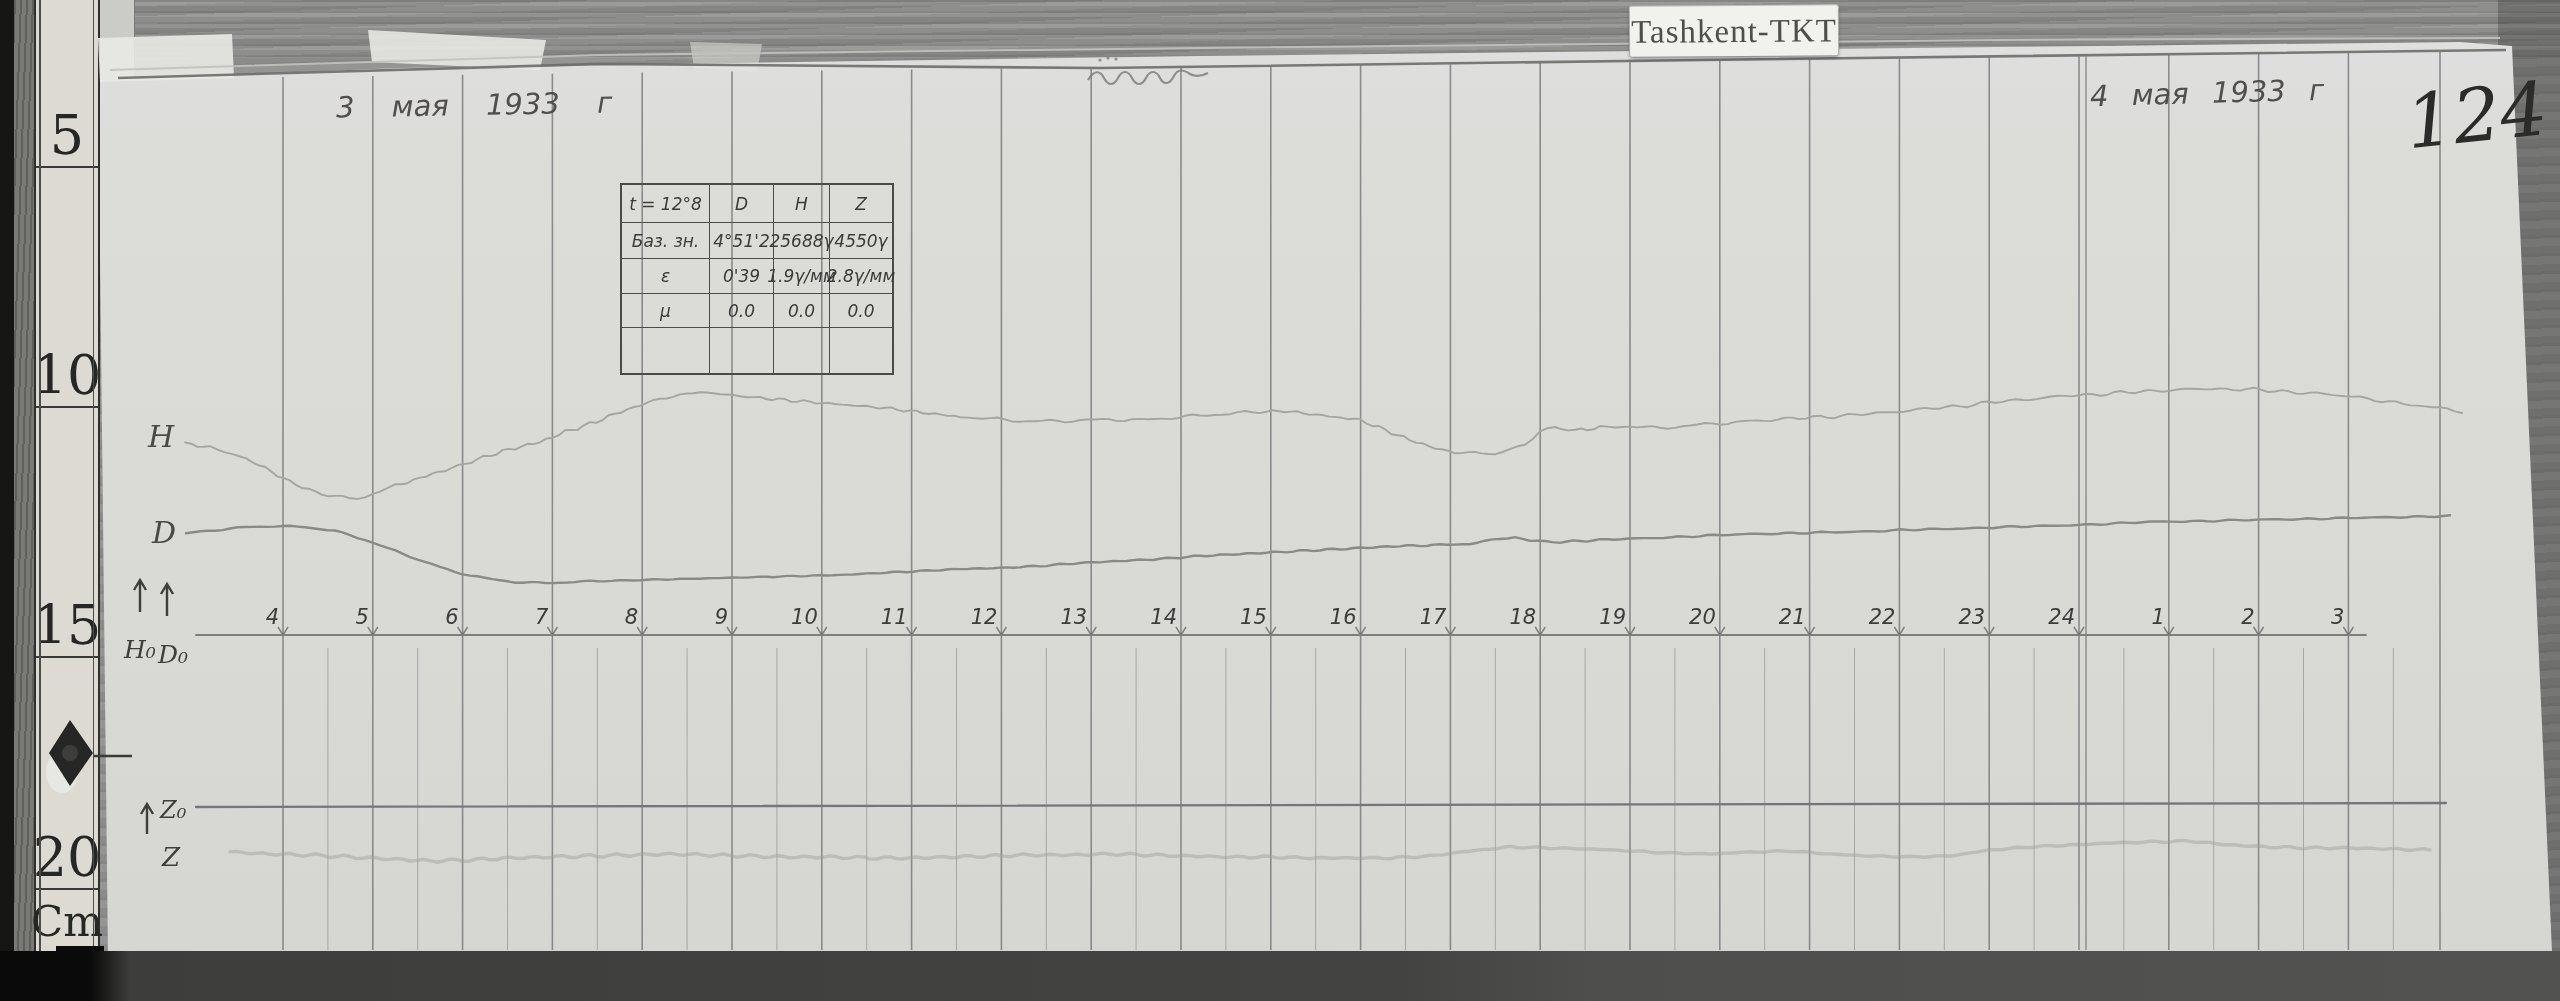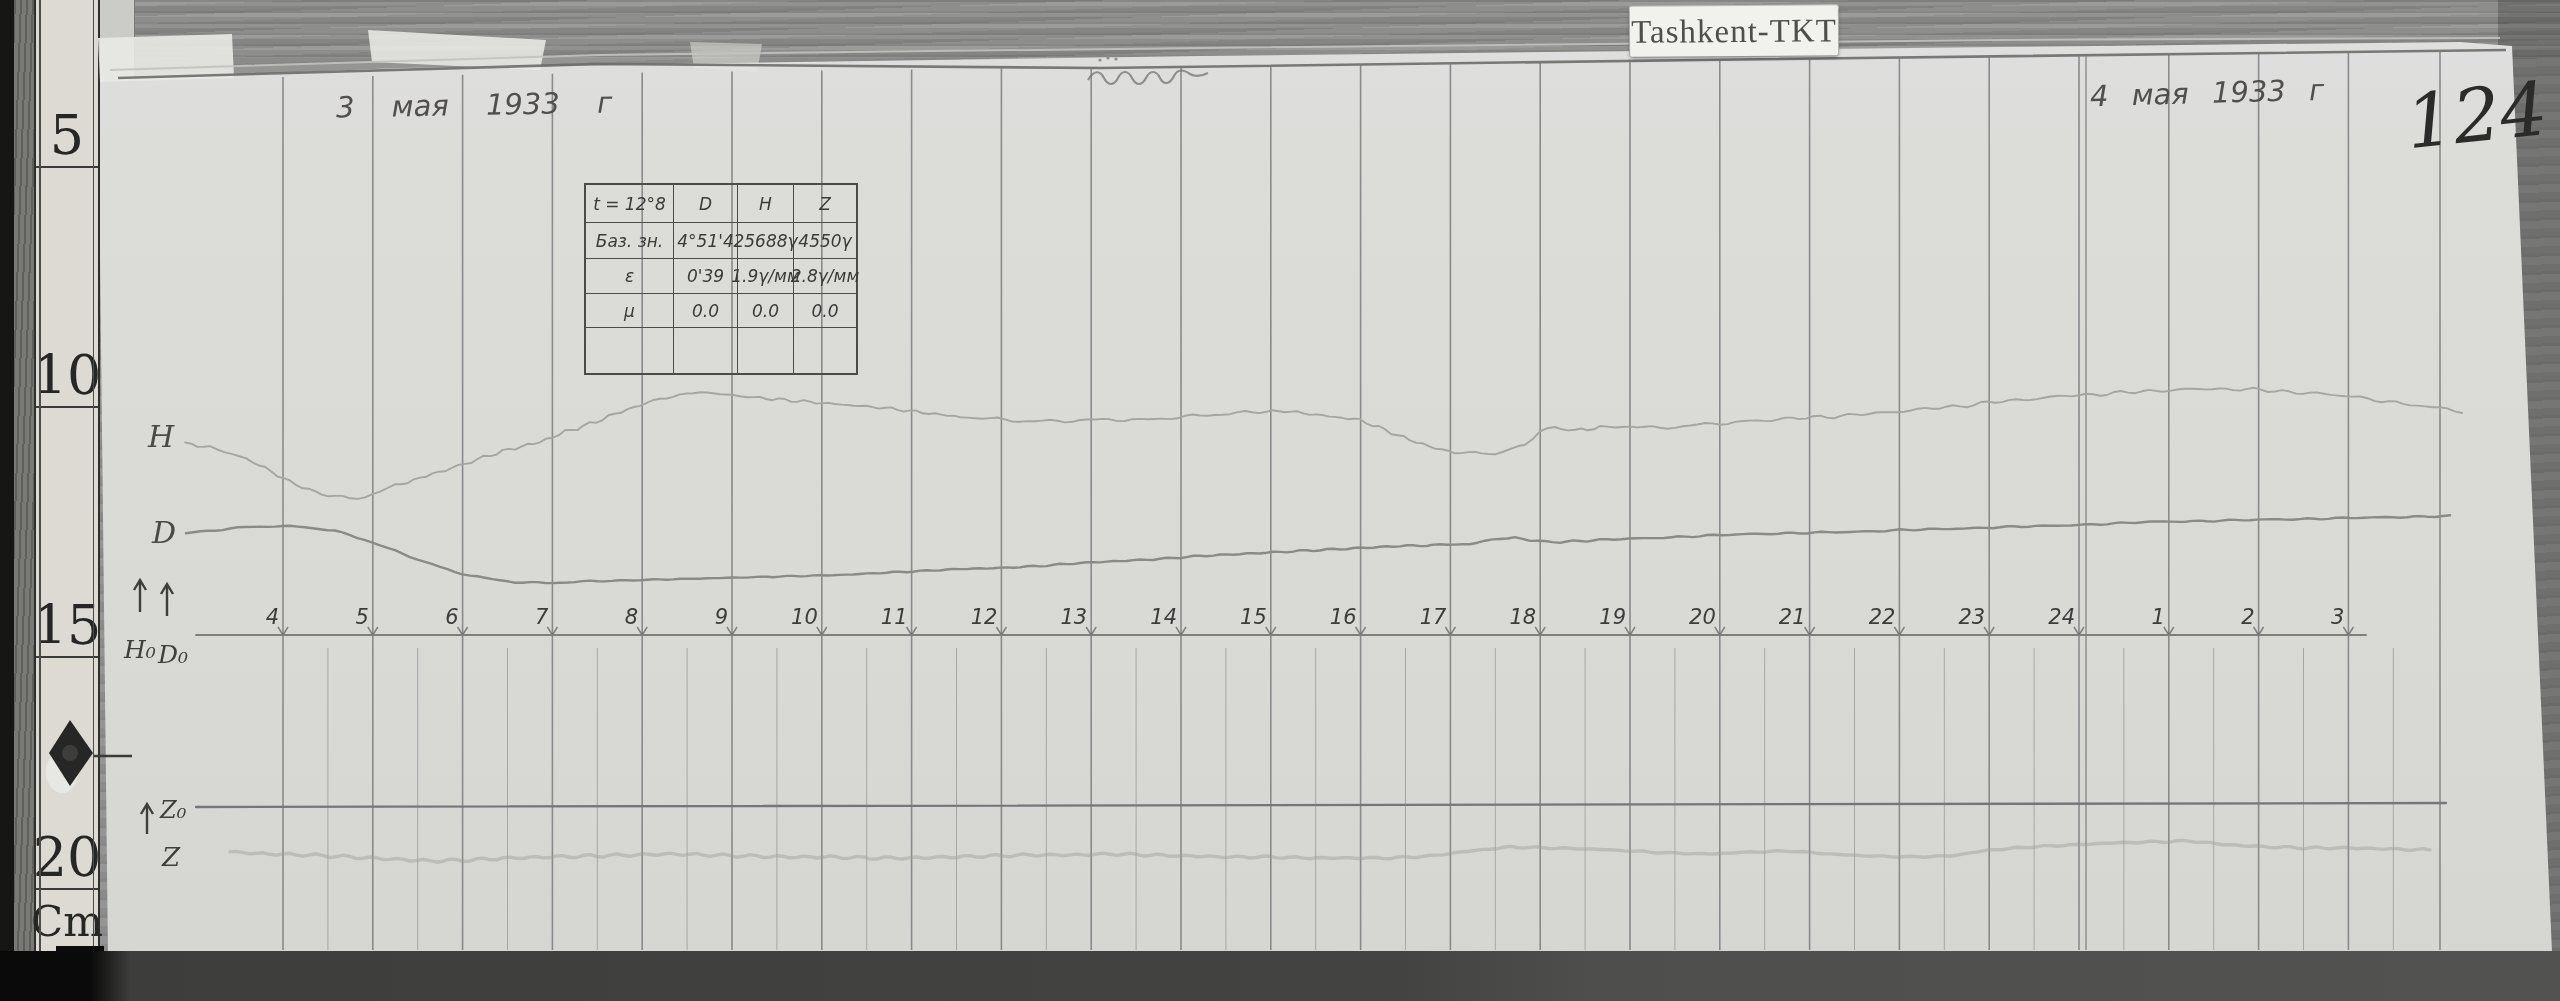--- a/index.html
+++ b/index.html
@@ -29,21 +29,21 @@
   .ruler-cell{display:flex;align-items:flex-end;justify-content:center;border-bottom:2px solid #3a3a38;box-sizing:border-box;
     font-family:"DejaVu Serif", serif;color:#262624;}
   .ruler-num{font-size:54px;line-height:1;padding-bottom:3px;}
   .ruler-cm{font-size:42px;line-height:1;padding-bottom:8px;}
   #blk-piece{left:56px;top:946px;width:48px;height:55px;background:#0c0c0a;}
   #lt-piece{left:104px;top:956px;width:76px;height:45px;background:#979794;}
   #bottom-band{left:0;top:951px;width:2560px;height:50px;
     background:linear-gradient(90deg,#0a0a0a 0,#0a0a0a 90px,#3d3d3b 130px,#434341 1400px,#4e4e4c 1600px,#525250 100%);}
   #overlay{left:0;top:0;}
   
-  #obs-table{left:584px;top:183px;display:grid;
+  #obs-table{left:620px;top:183px;display:grid;
     grid-template-columns:88px 64px 56px 62px;
     grid-template-rows:38px 36px 35px 34px 45px;
     border:2.5px solid #4b4b49;}
   #obs-table .cell{border-right:1.5px solid #4b4b49;border-bottom:1.5px solid #4b4b49;
     display:flex;align-items:center;justify-content:center;
     font-style:italic;font-size:17px;color:#3b3b39;white-space:nowrap;overflow:visible;}
   #obs-table .cell:nth-child(4n){border-right:none;}
   #obs-table .cell:nth-last-child(-n+4){border-bottom:none;}
   
   #station-label{left:1630px;top:6px;width:208px;height:50px;background:#f1f1ee;border-radius:2px;
@@ -230,21 +230,21 @@
         <path d="M185.0,442.4 L191.3,443.7 L197.5,446.9 L203.8,446.7 L210.0,446.1 L217.5,449.7 L225.0,452.4 L232.5,454.2 L240.0,456.5 L246.3,458.4 L252.5,462.4 L258.8,465.5 L265.0,466.8 L271.3,471.4 L277.5,476.6 L283.8,478.1 L290.0,480.4 L296.3,485.2 L302.5,488.3 L308.8,488.7 L315.0,491.2 L321.7,494.6 L328.3,496.3 L335.0,495.9 L342.5,495.9 L350.0,498.3 L357.5,498.9 L365.0,497.4 L372.5,494.1 L380.0,491.6 L387.5,488.0 L395.0,484.3 L401.3,484.3 L407.5,483.2 L413.8,479.3 L420.0,477.6 L426.3,476.7 L432.5,473.4 L438.8,471.7 L445.0,471.3 L451.7,468.0 L458.3,464.9 L465.0,463.9 L471.3,463.0 L477.5,459.0 L483.8,455.7 L490.0,456.1 L496.3,454.7 L502.5,449.9 L508.8,448.9 L515.0,449.6 L521.3,446.6 L527.5,443.8 L533.8,444.1 L540.0,442.3 L546.3,438.6 L552.5,437.8 L558.8,435.2 L565.0,430.3 L571.3,429.9 L577.5,430.1 L583.8,425.3 L590.0,422.1 L596.3,422.8 L602.5,420.2 L608.8,415.0 L615.0,413.7 L621.3,412.8 L627.5,409.1 L633.8,407.0 L640.0,405.9 L646.7,402.9 L653.3,400.0 L660.0,398.8 L666.7,398.5 L673.3,396.8 L680.0,394.4 L686.7,393.5 L693.3,393.3 L700.0,392.3 L706.7,392.5 L713.3,393.3 L720.0,394.2 L726.7,394.5 L733.3,395.0 L740.0,396.3 L746.7,397.3 L753.3,397.1 L760.0,397.0 L766.3,399.0 L772.5,400.2 L778.8,398.4 L785.0,399.0 L791.3,401.9 L797.5,401.7 L803.8,400.1 L810.0,401.6 L816.3,403.6 L822.5,403.1 L828.8,402.9 L835.0,404.0 L841.3,404.6 L847.5,405.0 L853.8,405.8 L860.0,406.0 L866.3,405.8 L872.5,407.1 L878.8,408.6 L885.0,407.8 L891.3,407.4 L897.5,409.9 L903.8,411.6 L910.0,410.4 L916.3,410.6 L922.5,413.3 L928.8,414.0 L935.0,413.3 L941.3,414.6 L947.5,415.9 L953.8,415.7 L960.0,417.2 L967.5,417.6 L975.0,418.2 L982.5,418.8 L990.0,418.1 L997.5,417.5 L1005.0,419.3 L1012.5,421.6 L1020.0,421.8 L1027.5,421.1 L1035.0,421.2 L1042.5,420.6 L1050.0,419.8 L1057.5,420.7 L1065.0,422.4 L1072.5,421.8 L1080.0,420.0 L1087.5,419.5 L1095.0,419.5 L1102.5,418.9 L1110.0,419.3 L1117.5,421.1 L1125.0,421.0 L1132.5,419.2 L1140.0,418.9 L1147.5,419.3 L1155.0,419.0 L1162.5,418.6 L1170.0,419.1 L1177.5,418.3 L1185.0,415.8 L1192.5,414.5 L1200.0,415.5 L1207.5,415.8 L1215.0,415.0 L1222.5,414.7 L1230.0,414.2 L1237.5,412.1 L1245.0,411.0 L1252.5,412.2 L1260.0,413.1 L1266.3,411.8 L1272.5,410.2 L1278.8,411.3 L1285.0,412.3 L1291.3,411.6 L1297.5,411.3 L1303.8,413.5 L1310.0,414.9 L1316.3,414.4 L1322.5,415.0 L1328.8,416.6 L1335.0,416.9 L1341.3,417.7 L1347.5,419.2 L1353.8,418.8 L1360.0,418.9 L1366.3,423.5 L1372.5,426.2 L1378.8,426.0 L1385.0,429.2 L1391.3,434.3 L1397.5,435.2 L1403.8,436.0 L1410.0,440.4 L1416.3,442.9 L1422.5,443.2 L1428.8,446.1 L1435.0,448.7 L1441.7,449.2 L1448.3,450.7 L1455.0,453.3 L1461.7,453.1 L1468.3,452.1 L1475.0,451.9 L1481.7,453.4 L1488.3,454.0 L1495.0,454.3 L1502.5,452.0 L1510.0,449.1 L1517.5,446.3 L1525.0,444.8 L1532.5,439.3 L1540.0,431.4 L1547.5,428.2 L1555.0,427.0 L1561.7,429.3 L1568.3,430.4 L1575.0,429.7 L1581.3,428.5 L1587.5,430.3 L1593.8,429.3 L1600.0,426.0 L1607.5,426.6 L1615.0,427.5 L1622.5,427.0 L1630.0,426.6 L1637.5,427.4 L1645.0,426.8 L1652.5,426.1 L1660.0,427.7 L1667.5,428.8 L1675.0,427.9 L1682.5,426.3 L1690.0,425.5 L1697.5,424.5 L1705.0,423.0 L1712.5,423.4 L1720.0,424.7 L1727.5,424.1 L1735.0,421.9 L1742.5,421.0 L1750.0,420.6 L1757.0,420.5 L1764.0,420.9 L1771.0,421.1 L1778.0,419.6 L1785.0,417.6 L1792.0,417.6 L1799.0,419.1 L1806.0,418.6 L1813.0,416.2 L1820.0,415.7 L1827.0,417.7 L1834.0,418.3 L1841.0,415.9 L1848.0,413.9 L1855.0,414.4 L1862.0,415.1 L1869.0,414.0 L1876.0,412.5 L1883.0,412.1 L1890.0,412.3 L1897.0,412.2 L1904.0,411.7 L1911.0,410.5 L1918.0,408.7 L1925.0,407.9 L1932.0,408.7 L1939.0,408.8 L1946.0,406.7 L1953.0,405.2 L1960.0,406.4 L1967.0,407.3 L1974.0,405.2 L1981.0,402.0 L1988.0,401.5 L1995.0,402.7 L2002.0,402.1 L2009.0,400.1 L2016.0,399.3 L2023.0,400.0 L2030.0,400.1 L2037.0,399.1 L2044.0,397.8 L2051.0,396.5 L2058.0,395.7 L2065.0,395.9 L2072.0,396.4 L2079.0,395.3 L2086.0,393.7 L2093.0,394.2 L2100.0,395.8 L2107.0,395.0 L2114.0,392.0 L2121.0,391.0 L2128.0,392.6 L2135.0,393.2 L2142.0,391.3 L2149.0,389.9 L2156.0,390.9 L2163.0,391.8 L2170.0,390.9 L2177.0,389.5 L2184.0,388.8 L2191.0,388.8 L2198.0,389.0 L2205.0,389.4 L2212.0,389.3 L2219.0,388.5 L2226.0,388.6 L2233.0,390.1 L2240.0,390.6 L2247.0,388.9 L2254.0,387.7 L2261.0,389.7 L2268.0,392.0 L2275.0,391.5 L2282.0,390.1 L2289.0,391.3 L2296.0,393.6 L2303.0,393.9 L2310.0,392.6 L2317.0,392.4 L2324.0,393.7 L2331.0,394.9 L2338.0,395.6 L2345.0,396.2 L2352.5,396.6 L2360.0,396.5 L2367.5,398.2 L2375.0,401.1 L2382.0,402.2 L2389.0,401.1 L2396.0,401.4 L2403.0,403.9 L2410.0,405.4 L2417.5,405.6 L2425.0,406.4 L2432.5,407.2 L2440.0,407.2 L2447.3,408.4 L2454.7,411.4 L2462.0,413.0" fill="none" stroke="#a5a5a2" stroke-width="1.9" opacity="1" stroke-linejoin="round" stroke-linecap="round"></path>
       </g>
   </svg>
 
   <div id="obs-table" class="abs">
       <div class="cell head">t = 12°8</div>
       <div class="cell head">D</div>
       <div class="cell head">H</div>
       <div class="cell head">Z</div>
       <div class="cell">Баз. зн.</div>
-      <div class="cell">4°51'4</div>
+      <div class="cell">4°51'2</div>
       <div class="cell">25688γ</div>
       <div class="cell">4550γ</div>
       <div class="cell">ε</div>
       <div class="cell">0'39</div>
       <div class="cell">1.9γ/мм</div>
       <div class="cell">2.8γ/мм</div>
       <div class="cell">μ</div>
       <div class="cell">0.0</div>
       <div class="cell">0.0</div>
       <div class="cell">0.0</div>

